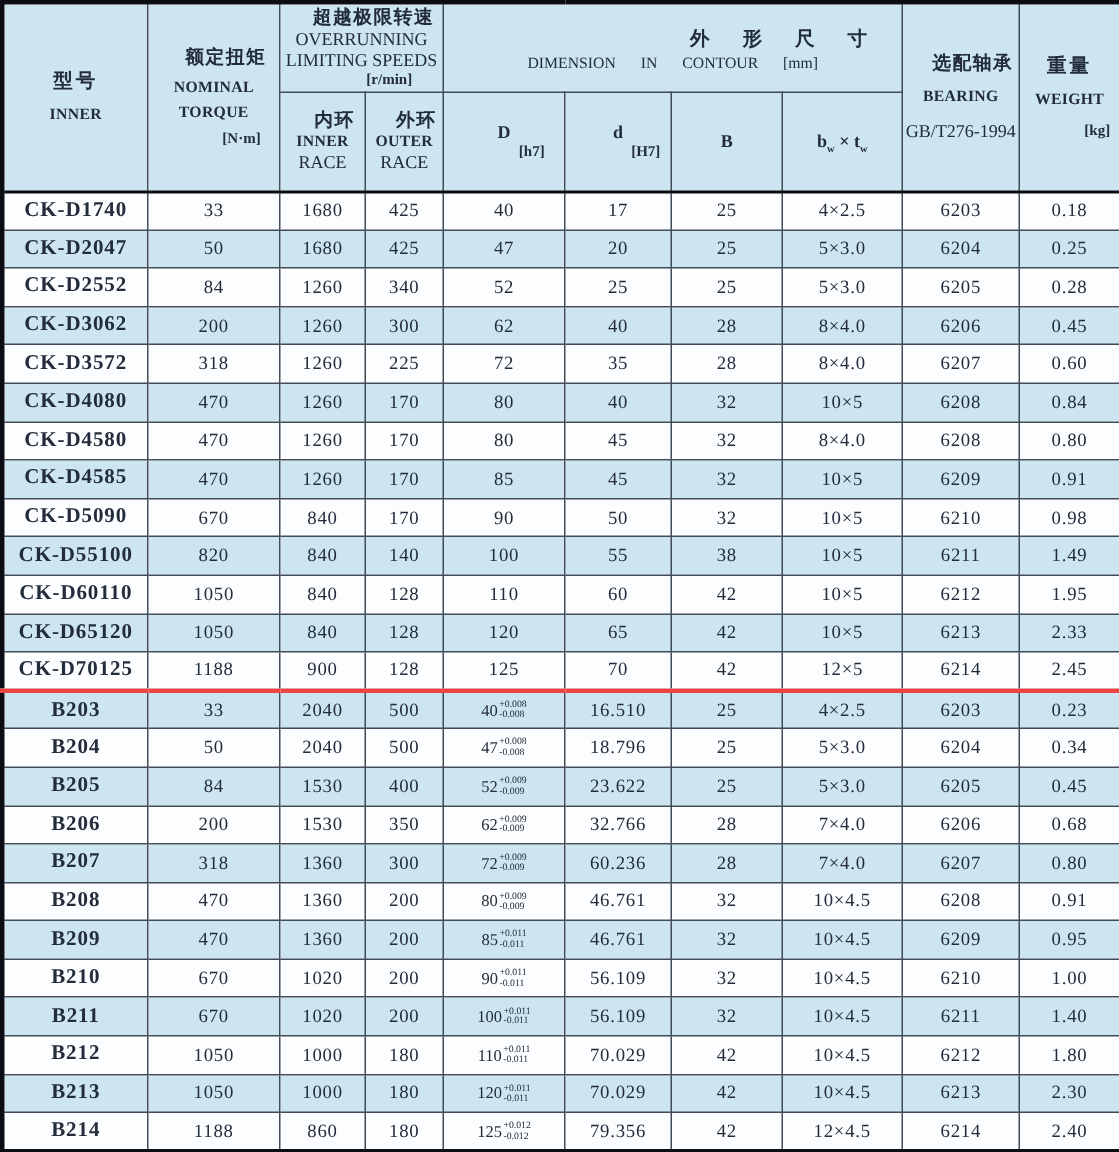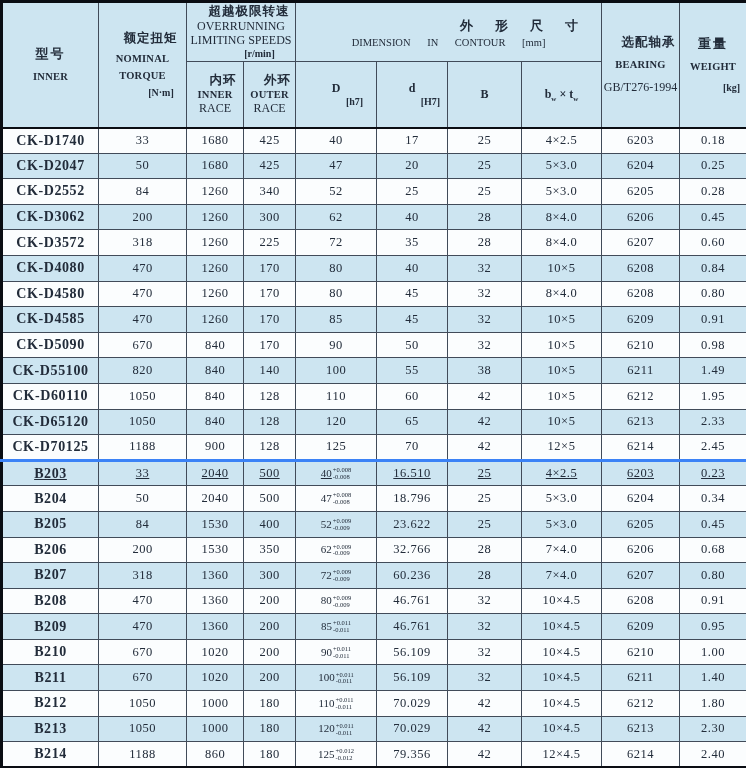--- a/index.html
+++ b/index.html
@@ -21,21 +21,21 @@
     color: #222c3a;
     overflow: hidden;
     padding: 0 1px;
   }
   thead th { background: #cde5f1; }
   thead tr.tier1 { height: 60px; }
   thead tr.tier2 { height: 66px; }
   tbody tr { height: 25.6px; }
   tbody tr.white td { background: #fbfdfe; }
   tbody tr.blue  td { background: #cde5f1; }
-  tr.section-start td { border-top: 3px solid #3b82f6; text-decoration: underline; }
+  tr.section-start td { border-top: 3px solid #ef4444; }
   thead { border-bottom: 2px solid #0a0d13; }
 
   .zh  { font-size: 13px; font-weight: bold; letter-spacing: 2px; line-height: 1.25; }
   .zh-sm { font-size: 12.5px; font-weight: bold; letter-spacing: 1px; line-height: 1.2; margin-left: 16px; }
   .en  { font-size: 10.5px; font-weight: bold; letter-spacing: 0.2px; line-height: 1.25; }
   .en-sm { font-size: 12px; font-weight: normal; line-height: 1.2; }
   .unit { font-size: 10px; line-height: 1.3; margin-left: 37px; }
   .gap4 { margin-top: 4px; }
   .gap6 { margin-top: 6px; }
   .gap8 { margin-top: 8px; }

